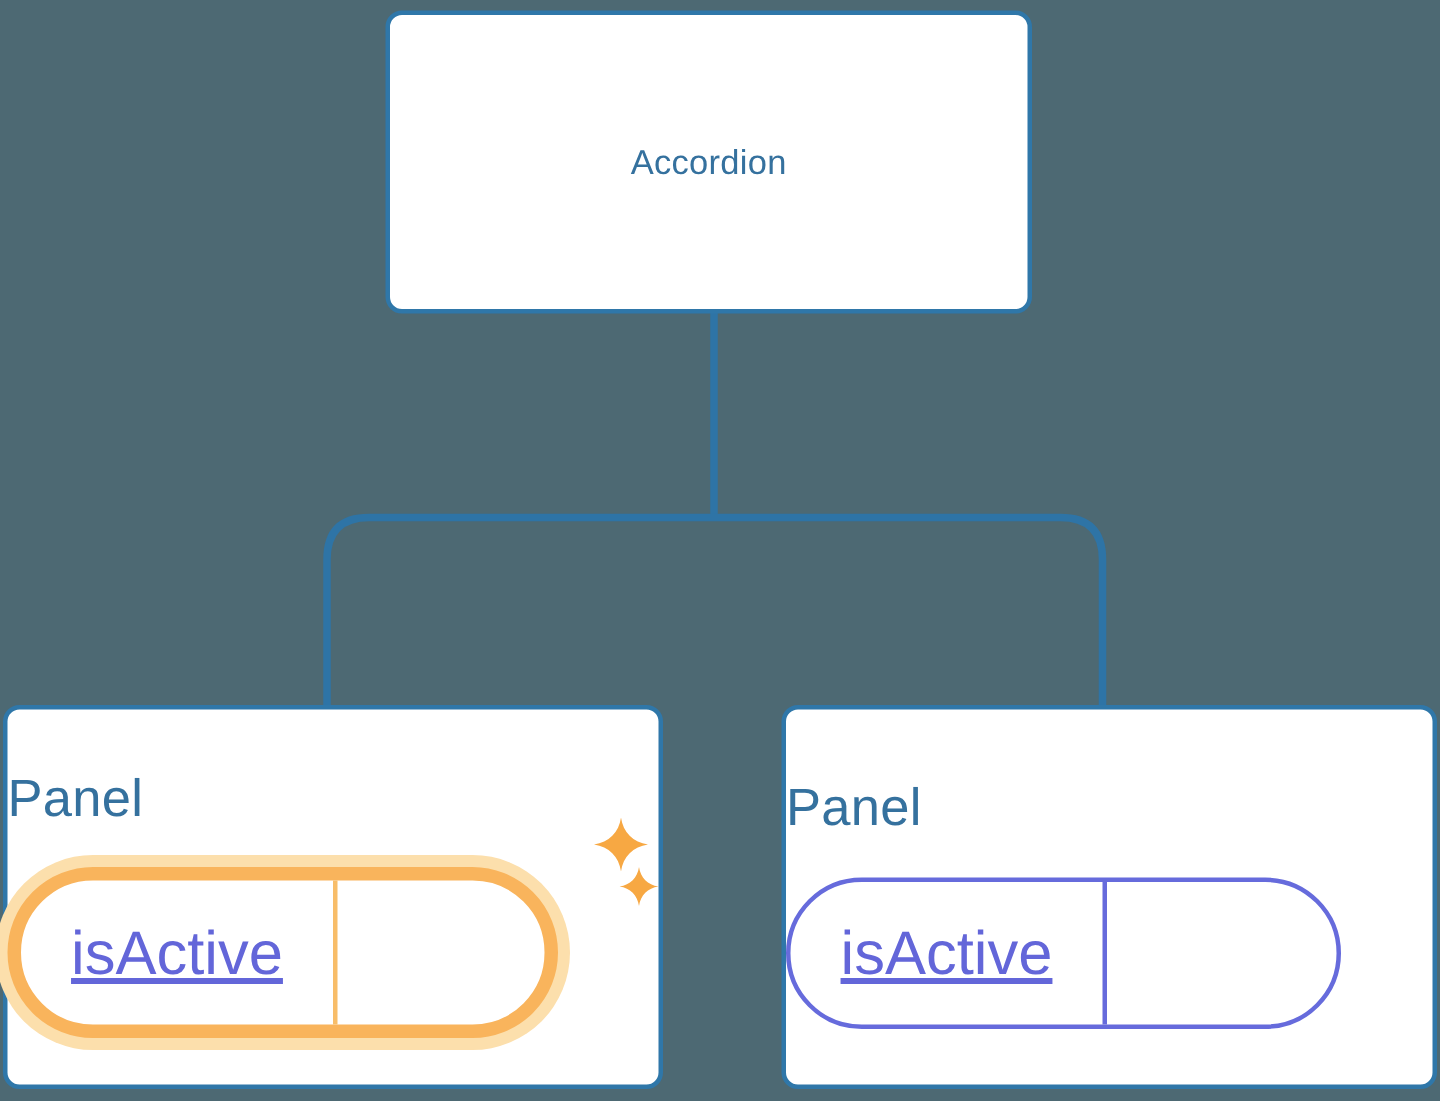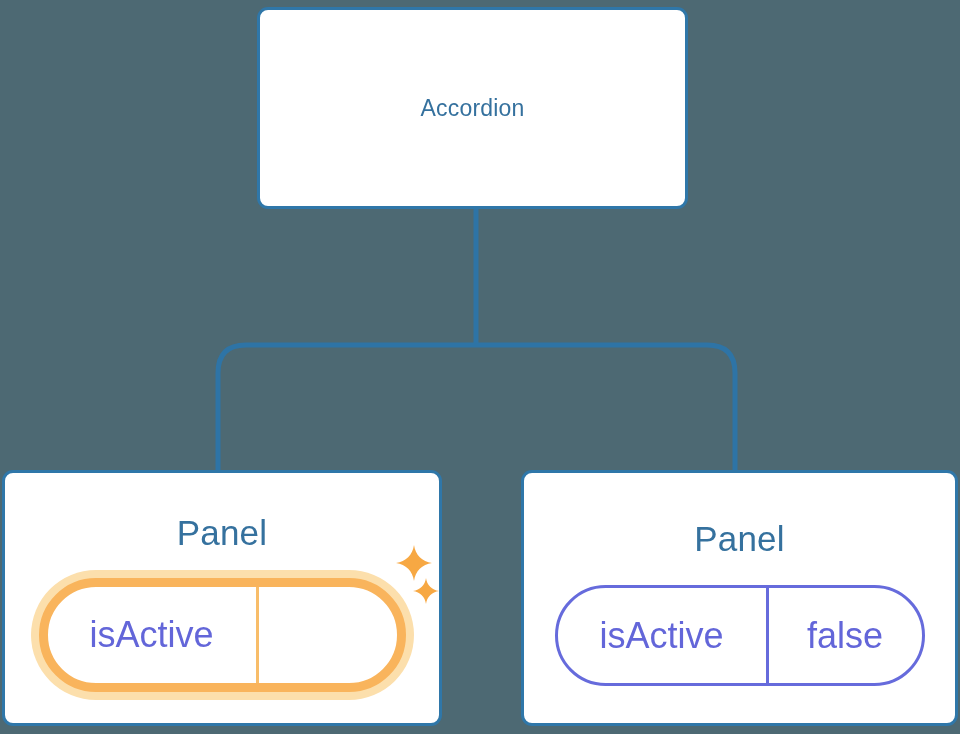--- a/index.html
+++ b/index.html
@@ -54,38 +54,39 @@
     color: var(--title-text);
     font-size: 23px;
     font-weight: 500;
     letter-spacing: 0.2px;
   }
   .panel {
     top: 470px;
     width: 440px; height: 256px;
     display: flex;
     flex-direction: column;
-    align-items: center;
+    align-items: flex-start;
   }
   .panel-left  { left: 2px; }
   .panel-right { left: 521px; width: 437px; }
   .panel-left  .node-title { margin-top: 40px; font-size: 35px; }
   .panel-right .node-title { margin-top: 46px; font-size: 35px; }
   .pill {
     display: flex;
     align-items: stretch;
     border-radius: 999px;
     background: #fff;
   }
   .pill .cell {
     display: flex;
     align-items: center;
     justify-content: center;
-    font-size: 36px;
+    font-size: 41px;
     color: var(--state-text);
+    text-decoration: underline;
   }
   .pill .cell-value { font-weight: 400; }
   .pill-active {
     margin-top: 25px;
     width: 367px;
     height: 114px;
     border: 9px solid var(--active-border);
     box-shadow: 0 0 0 8px var(--active-halo);
   }
   .pill-active .cell-key {
@@ -139,17 +140,16 @@
     </svg>
     <svg class="sparkle sparkle-small" viewBox="0 0 24 24" xmlns="http://www.w3.org/2000/svg">
       <path d="M12 0C12.9 6.6 17.4 11.1 24 12C17.4 12.9 12.9 17.4 12 24C11.1 17.4 6.6 12.9 0 12C6.6 11.1 11.1 6.6 12 0Z"></path>
     </svg>
   </div>
 
   <div class="node panel panel-right">
     <span class="node-title">Panel</span>
     <div class="pill pill-inactive">
       <span class="cell cell-key">isActive</span>
-      <span class="cell cell-value">false</span>
     </div>
   </div>
 
 </div>
 
 </body></html>

